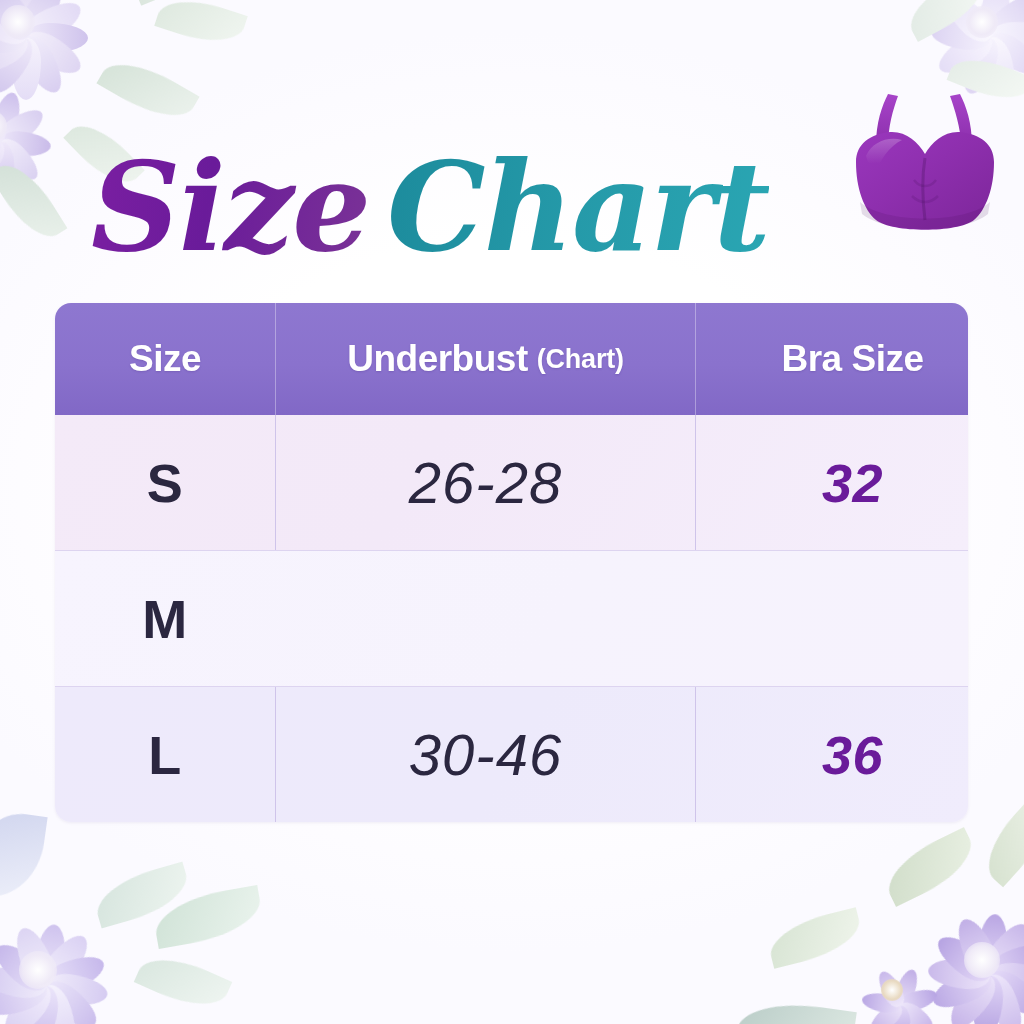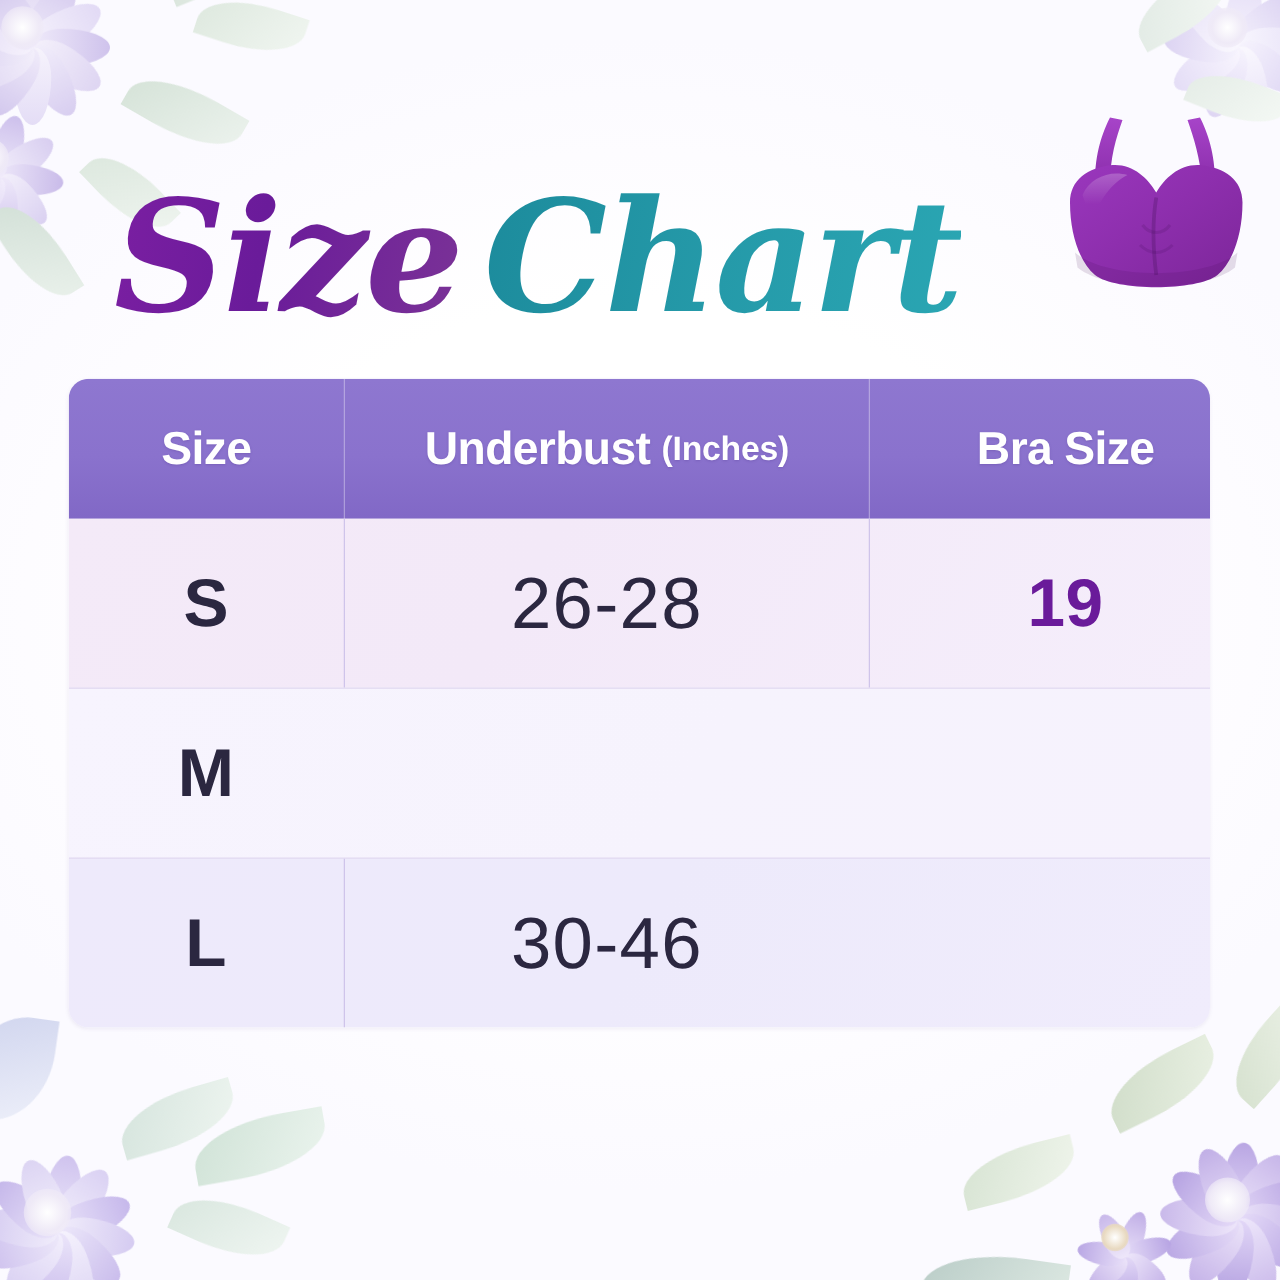--- a/index.html
+++ b/index.html
@@ -142,20 +142,21 @@
     height: 135px;
   }
   .trow .cell {
     display: flex;
     align-items: center;
     justify-content: center;
     box-sizing: border-box;
   }
   .trow .cell + .cell {
     border-left: 1.5px solid #cfc4ea;
+    font-style: italic;
   }
   .trow + .trow {
     border-top: 1.5px solid #ddd4f0;
   }
 
   .col-size   { width: 220px; flex: none; }
   .col-under  { width: 420px; flex: none; }
   .col-bra    { width: 314px; flex: none; }
 
   .row-1 { background: linear-gradient(120deg, #f4eaf8 0%, #f3e9f8 40%, #f5eefb 100%); }
@@ -350,48 +351,51 @@
   </div>
 
   <div class="table">
 
     <div class="thead">
       <div class="cell col-size">
         <span>Size</span>
       </div>
       <div class="cell col-under">
         <span>Underbust</span>
-        <span class="unit">(Inches)</span>
+        <span class="unit">(Chart)</span>
       </div>
       <div class="cell col-bra">
         <span>Bra Size</span>
       </div>
     </div>
 
     <div class="trow row-1">
       <div class="cell col-size">
         <span class="size-val">S</span>
       </div>
       <div class="cell col-under">
         <span class="under-val">26-28</span>
       </div>
       <div class="cell col-bra">
-        <span class="bra-val">19</span>
+        <span class="bra-val">32</span>
       </div>
     </div>
 
     <div class="trow row-2">
       <div class="cell col-size">
         <span class="size-val">M</span>
       </div>
     </div>
 
     <div class="trow row-3">
       <div class="cell col-size">
         <span class="size-val">L</span>
       </div>
       <div class="cell col-under">
         <span class="under-val">30-46</span>
       </div>
+      <div class="cell col-bra">
+        <span class="bra-val">36</span>
+      </div>
     </div>
 
   </div>
 </div>
 
 </body></html>

